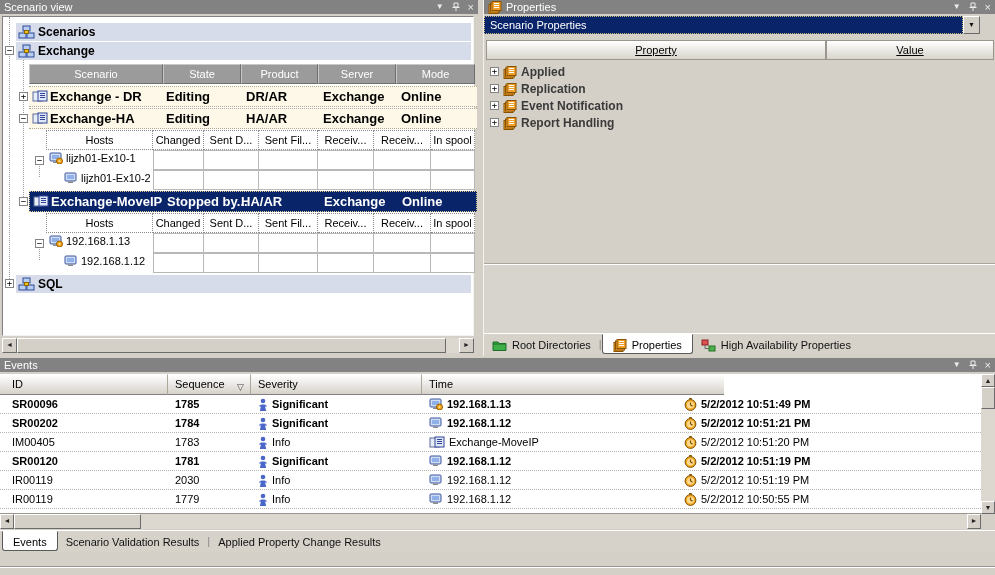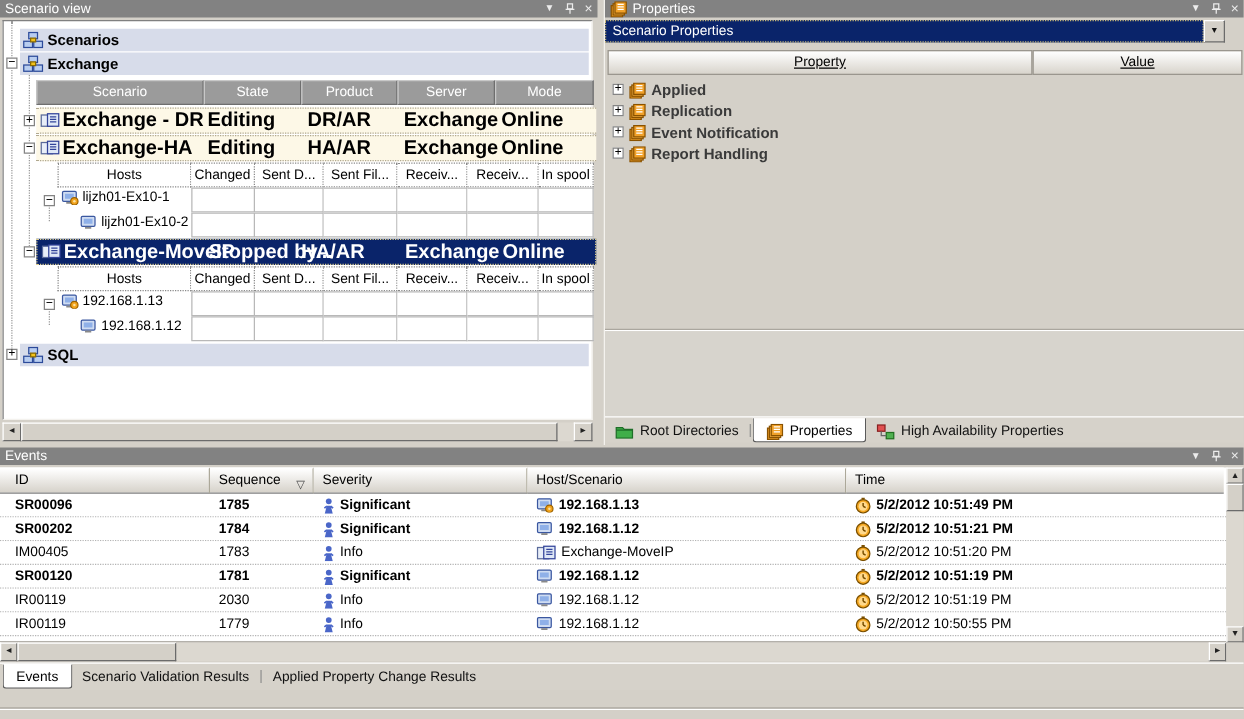--- a/index.html
+++ b/index.html
@@ -18,21 +18,21 @@
   svg { display:block; }
 
   
   #scenario-panel { position:absolute; left:0; top:0; width:478px; height:356px; background:#D4D0C8; }
   #sv-field { position:absolute; left:2px; top:16px; width:472px; height:320px; background:#fff; border:1px solid; border-color:#808080 #f4f2ee #f4f2ee #808080; }
   .group-band { position:absolute; left:13px; right:2px; height:18px; background:#D7DCEA; display:flex; align-items:center; gap:3px; padding-left:2px; }
   .group-label { font-weight:bold; font-size:12px; }
   .scn-header { position:absolute; display:flex; }
   .scn-hcell { background:#9B9B9B; color:#fff; text-align:center; line-height:18px; height:20px; border:1px solid; border-color:#c8c8c8 #6e6e6e #6e6e6e #c8c8c8; font-size:11px; }
   .scn-row { position:absolute; left:26px; width:448px; height:21px; background:#FDF8E7; border-top:1px dotted #b0a890; border-bottom:1px dotted #b0a890; }
-  .scn-row .cell { position:absolute; top:0; line-height:20px; font-weight:bold; font-size:16px; white-space:nowrap; }
+  .scn-row .cell { position:absolute; top:0; line-height:20px; font-weight:bold; font-size:13px; white-space:nowrap; }
   .scn-row.selected { background:#0A246A; color:#fff; border:1px dotted #e0d090; }
   .row-icon { position:absolute; left:3px; top:3px; }
   .host-header { position:absolute; display:flex; }
   .host-hcell { background:#fff; color:#000; text-align:center; line-height:18px; height:20px; border:1px dotted #8a8a8a; border-left:none; font-size:11px; white-space:nowrap; overflow:hidden; }
   .host-hcell:first-child { border-left:1px dotted #8a8a8a; }
   .host-row { position:absolute; height:20px; }
   .host-name { position:absolute; top:2px; display:flex; align-items:center; gap:3px; font-size:11px; white-space:nowrap; }
   .host-grid { position:absolute; top:0; display:flex; height:20px; }
   .host-gcell { border:1px solid #b8b8b8; border-left:none; background:#fff; height:20px; }
   .host-gcell:first-child { border-left:1px solid #b8b8b8; }
@@ -399,21 +399,20 @@
           </svg>
         <span class="tb-ic" style="font-size:11px">×</span>
       </span>
     </div>
 
     <div id="ev-body">
       <div class="ev-headrow">
         <div class="ev-hcell w-id">ID</div>
         <div class="ev-hcell w-seq"><span>Sequence</span><span class="sort-ic">▽</span></div>
         <div class="ev-hcell w-sev">Severity</div>
-        <div class="ev-hcell w-host">Host/Scenario</div>
         <div class="ev-hcell w-time" style="border-right:none">Time</div>
       </div>
 
       <div class="ev-row em">
         <div class="ev-cell w-id">SR00096</div>
         <div class="ev-cell w-seq">1785</div>
         <div class="ev-cell w-sev">
             <svg width="10" height="13">
               <use href="#ic-info"></use>
             </svg>

